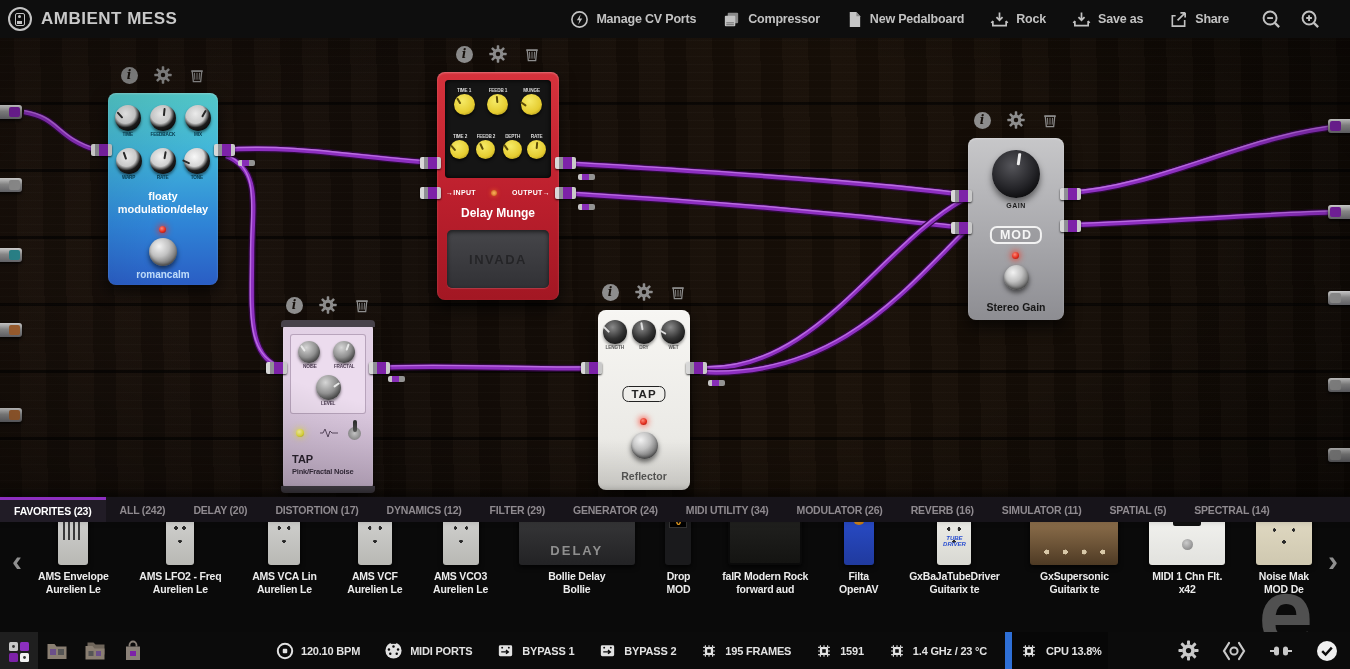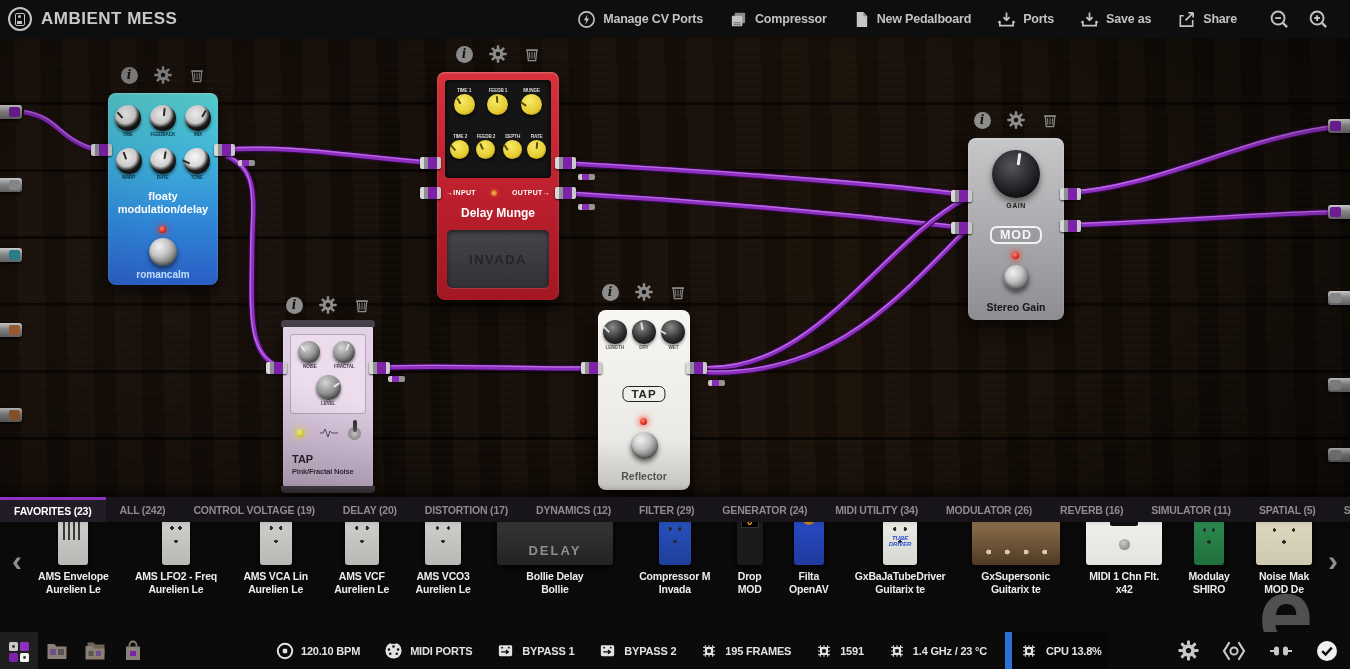--- a/index.html
+++ b/index.html
@@ -10,21 +10,21 @@
   
   .topbar { position:absolute; top:0; left:0; width:1350px; height:38px; background:#0e0e0e;
     display:flex; align-items:center; z-index:30; }
   .logo-wrap { display:flex; align-items:center; gap:9px; padding-left:8px; }
   .mod-logo { width:24px; height:24px; border:2px solid #c4c4c4; border-radius:50%;
     display:flex; align-items:center; justify-content:center; }
   .mod-logo .pd { width:10px; height:13px; border:1.6px solid #c4c4c4; border-radius:2px; position:relative; }
   .mod-logo .pd::before { content:""; position:absolute; left:2px; top:1.5px; width:3px; height:3px; background:#c4c4c4; border-radius:50%; }
   .mod-logo .pd::after { content:""; position:absolute; left:1px; bottom:1px; width:4.5px; height:3px; background:#c4c4c4; }
   .app-title { color:#c9c9c9; font-size:17px; font-weight:bold; letter-spacing:.5px; }
-  .top-actions { margin-left:auto; display:flex; align-items:center; gap:26px; padding-right:21px; }
+  .top-actions { margin-left:auto; display:flex; align-items:center; gap:26px; padding-right:29px; }
   .top-btn { display:flex; align-items:center; gap:7px; color:#c2c2c2; font-size:12.5px;
     font-weight:bold; letter-spacing:-.2px; cursor:pointer; }
   .top-btn svg { display:block; }
   .zoom-btns { display:flex; gap:18px; margin-left:6px; }
 
   
   .canvas { position:absolute; top:38px; left:0; width:1350px; height:459px; overflow:hidden;
     background:
       repeating-linear-gradient(180deg, rgba(0,0,0,0) 0 64px, rgba(0,0,0,.6) 64px 67px),
       repeating-linear-gradient(89deg, rgba(0,0,0,.14) 0 22px, rgba(255,255,255,.012) 22px 48px),
@@ -255,21 +255,21 @@
           <path d="M11 2 v4.5 h4" fill="#8a8a8a"></path>
         </svg>
         <span>New Pedalboard</span>
       </div>
       <div class="top-btn">
         <svg width="19" height="19" viewBox="0 0 20 20">
           <path d="M10 2.5 v8 M6.8 7.5 l3.2 3.4 3.2-3.4" fill="none" stroke="#c2c2c2" stroke-width="1.8"></path>
           <path d="M3 11.5 v5 h14 v-5" fill="none" stroke="#c2c2c2" stroke-width="1.8"></path>
           <path d="M3 11.5 l-1.8 2 M17 11.5 l1.8 2" stroke="#c2c2c2" stroke-width="1.4"></path>
         </svg>
-        <span>Ports</span>
+        <span>Rock</span>
       </div>
       <div class="top-btn">
         <svg width="19" height="19" viewBox="0 0 20 20">
           <path d="M10 2.5 v8 M6.8 7.5 l3.2 3.4 3.2-3.4" fill="none" stroke="#c2c2c2" stroke-width="1.8"></path>
           <path d="M3 11.5 v5 h14 v-5" fill="none" stroke="#c2c2c2" stroke-width="1.8"></path>
           <path d="M3 11.5 l-1.8 2 M17 11.5 l1.8 2" stroke="#c2c2c2" stroke-width="1.4"></path>
         </svg>
         <span>Save as</span>
       </div>
       <div class="top-btn">
@@ -625,21 +625,20 @@
       <span class="fsw" style="left:36px; top:127px; width:25px; height:25px"></span>
       <div class="p-name g-name" style="bottom:7px">Stereo Gain</div>
     </div>
 
     <div class="vignette"></div>
   </div>
 
   <div class="tabs">
     <div class="tab active">FAVORITES (23)</div>
     <div class="tab">ALL (242)</div>
-    <div class="tab">CONTROL VOLTAGE (19)</div>
     <div class="tab">DELAY (20)</div>
     <div class="tab">DISTORTION (17)</div>
     <div class="tab">DYNAMICS (12)</div>
     <div class="tab">FILTER (29)</div>
     <div class="tab">GENERATOR (24)</div>
     <div class="tab">MIDI UTILITY (34)</div>
     <div class="tab">MODULATOR (26)</div>
     <div class="tab">REVERB (16)</div>
     <div class="tab">SIMULATOR (11)</div>
     <div class="tab">SPATIAL (5)</div>
@@ -690,33 +689,33 @@
         <div class="thumb" style="width:116px;height:56px;background:linear-gradient(180deg,#3a3a3c,#232325)">
           <span class="gtext" style="top:34px;color:#8f8f8f;font-size:13px;letter-spacing:2px">DELAY</span>
           <span style="position:absolute;left:6px;right:6px;top:5px;height:8px;background:radial-gradient(circle 3.5px at 8% 50%, #111 60%, transparent 65%),radial-gradient(circle 3.5px at 22% 50%, #111 60%, transparent 65%),radial-gradient(circle 3.5px at 36% 50%, #111 60%, transparent 65%),radial-gradient(circle 3.5px at 50% 50%, #111 60%, transparent 65%),radial-gradient(circle 3.5px at 64% 50%, #111 60%, transparent 65%),radial-gradient(circle 3.5px at 78% 50%, #111 60%, transparent 65%),radial-gradient(circle 3.5px at 92% 50%, #111 60%, transparent 65%)"></span>
         </div>
         <div class="plug-lbls">
             <div>Bollie Delay</div>
             <div>Bollie</div>
           </div>
       </div>
       <div class="plug-item">
-        <div class="thumb t-dots" style="width:32px;height:60px;background:linear-gradient(180deg,#2a57c8,#1f3f9a)"></div>
-        <div class="plug-lbls">
-            <div>Compressor M</div>
-            <div>Invada</div>
-          </div>
-      </div>
-      <div class="plug-item">
         <div class="thumb" style="width:26px;height:58px;background:#1a1a1c">
           <span class="gtext" style="top:8px;color:#f5a623;font-size:10px;background:#000;left:4px;width:18px;border:1px solid #333">0</span>
         </div>
         <div class="plug-lbls">
             <div>Drop</div>
             <div>MOD</div>
+          </div>
+      </div>
+      <div class="plug-item">
+        <div class="thumb" style="width:74px;height:58px;background:linear-gradient(180deg,#242422,#141412);border:2px solid #0a0a0a"></div>
+        <div class="plug-lbls">
+            <div>falR Modern Rock</div>
+            <div>forward aud</div>
           </div>
       </div>
       <div class="plug-item">
         <div class="thumb" style="width:30px;height:58px;background:linear-gradient(180deg,#2a4fd0,#203a9e)">
           <span style="position:absolute;left:9px;top:6px;width:12px;height:12px;border-radius:50%;background:radial-gradient(circle at 40% 35%,#f5a623,#b06a10)"></span>
         </div>
         <div class="plug-lbls">
             <div>Filta</div>
             <div>OpenAV</div>
           </div>
@@ -740,27 +739,20 @@
           </div>
       </div>
       <div class="plug-item">
         <div class="thumb" style="width:76px;height:58px;background:linear-gradient(180deg,#f5f5f2,#e2e2de)">
           <span style="position:absolute;left:24px;top:5px;width:28px;height:14px;background:#111;border-radius:2px"></span>
           <span style="position:absolute;left:33px;top:32px;width:11px;height:11px;border-radius:50%;background:radial-gradient(circle at 40% 35%,#ccc,#777)"></span>
         </div>
         <div class="plug-lbls">
             <div>MIDI 1 Chn Flt.</div>
             <div>x42</div>
-          </div>
-      </div>
-      <div class="plug-item">
-        <div class="thumb t-dots" style="width:30px;height:58px;background:linear-gradient(180deg,#2f9455,#1f6e3c)"></div>
-        <div class="plug-lbls">
-            <div>Modulay</div>
-            <div>SHIRO</div>
           </div>
       </div>
       <div class="plug-item">
         <div class="thumb t-dots" style="width:56px;height:58px;background:linear-gradient(180deg,#e4ddc6,#cfc8b0)"></div>
         <div class="plug-lbls">
             <div>Noise Mak</div>
             <div>MOD De</div>
           </div>
       </div>
 

